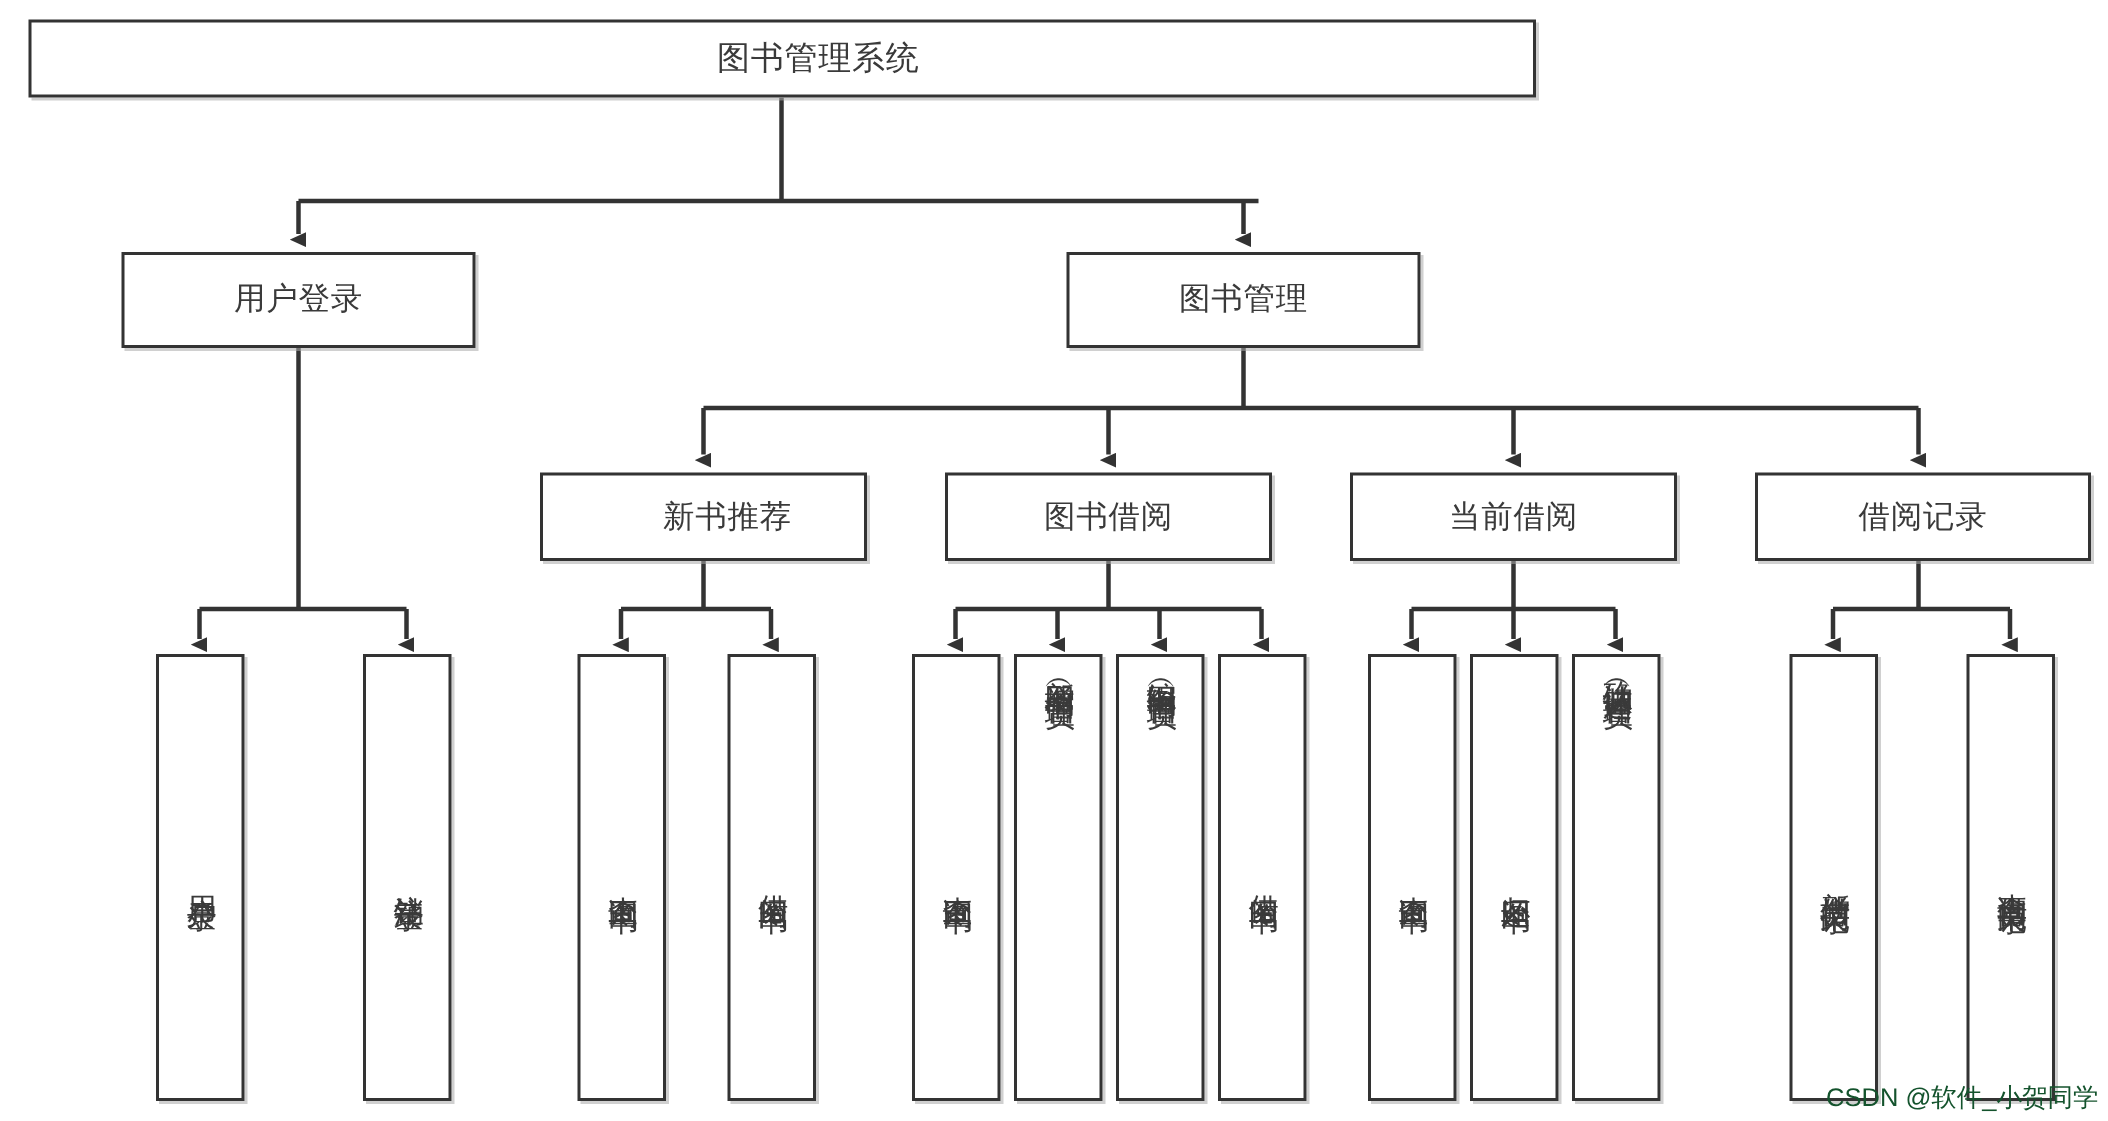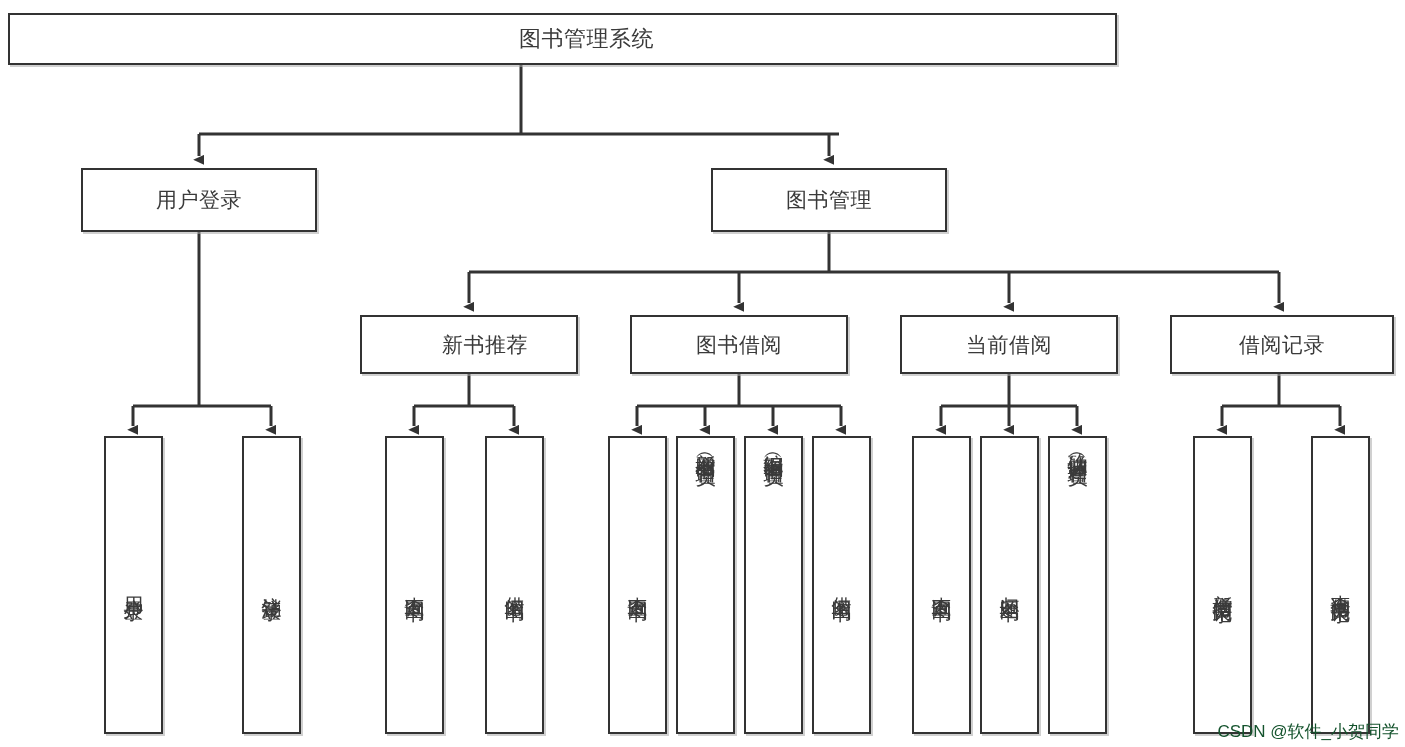--- a/index.html
+++ b/index.html
@@ -117,21 +117,21 @@
       <path d="M1009,406 L1009,426" marker-end="url(#arw)"></path>
       <path d="M1077,406 L1077,426" marker-end="url(#arw)"></path>
 
       <path d="M1279,374 L1279,406"></path>
       <path d="M1222,406 L1340,406"></path>
       <path d="M1222,406 L1222,426" marker-end="url(#arw)"></path>
       <path d="M1340,406 L1340,426" marker-end="url(#arw)"></path>
     </g>
   </svg>
 
-  <div class="node h-node root" style="left:8px;top:13px;width:1109px;height:52px;padding-left:48px;">
+  <div class="node h-node root" style="left:19px;top:13px;width:1005px;height:52px;padding-left:48px;">
     <span class="lbl">图书管理系统</span>
   </div>
 
   <div class="node h-node" style="left:81px;top:168px;width:236px;height:64px;">
     <span class="lbl">用户登录</span>
   </div>
   <div class="node h-node" style="left:711px;top:168px;width:236px;height:64px;justify-content:center;">
     <span class="lbl">图书管理</span>
   </div>
 

